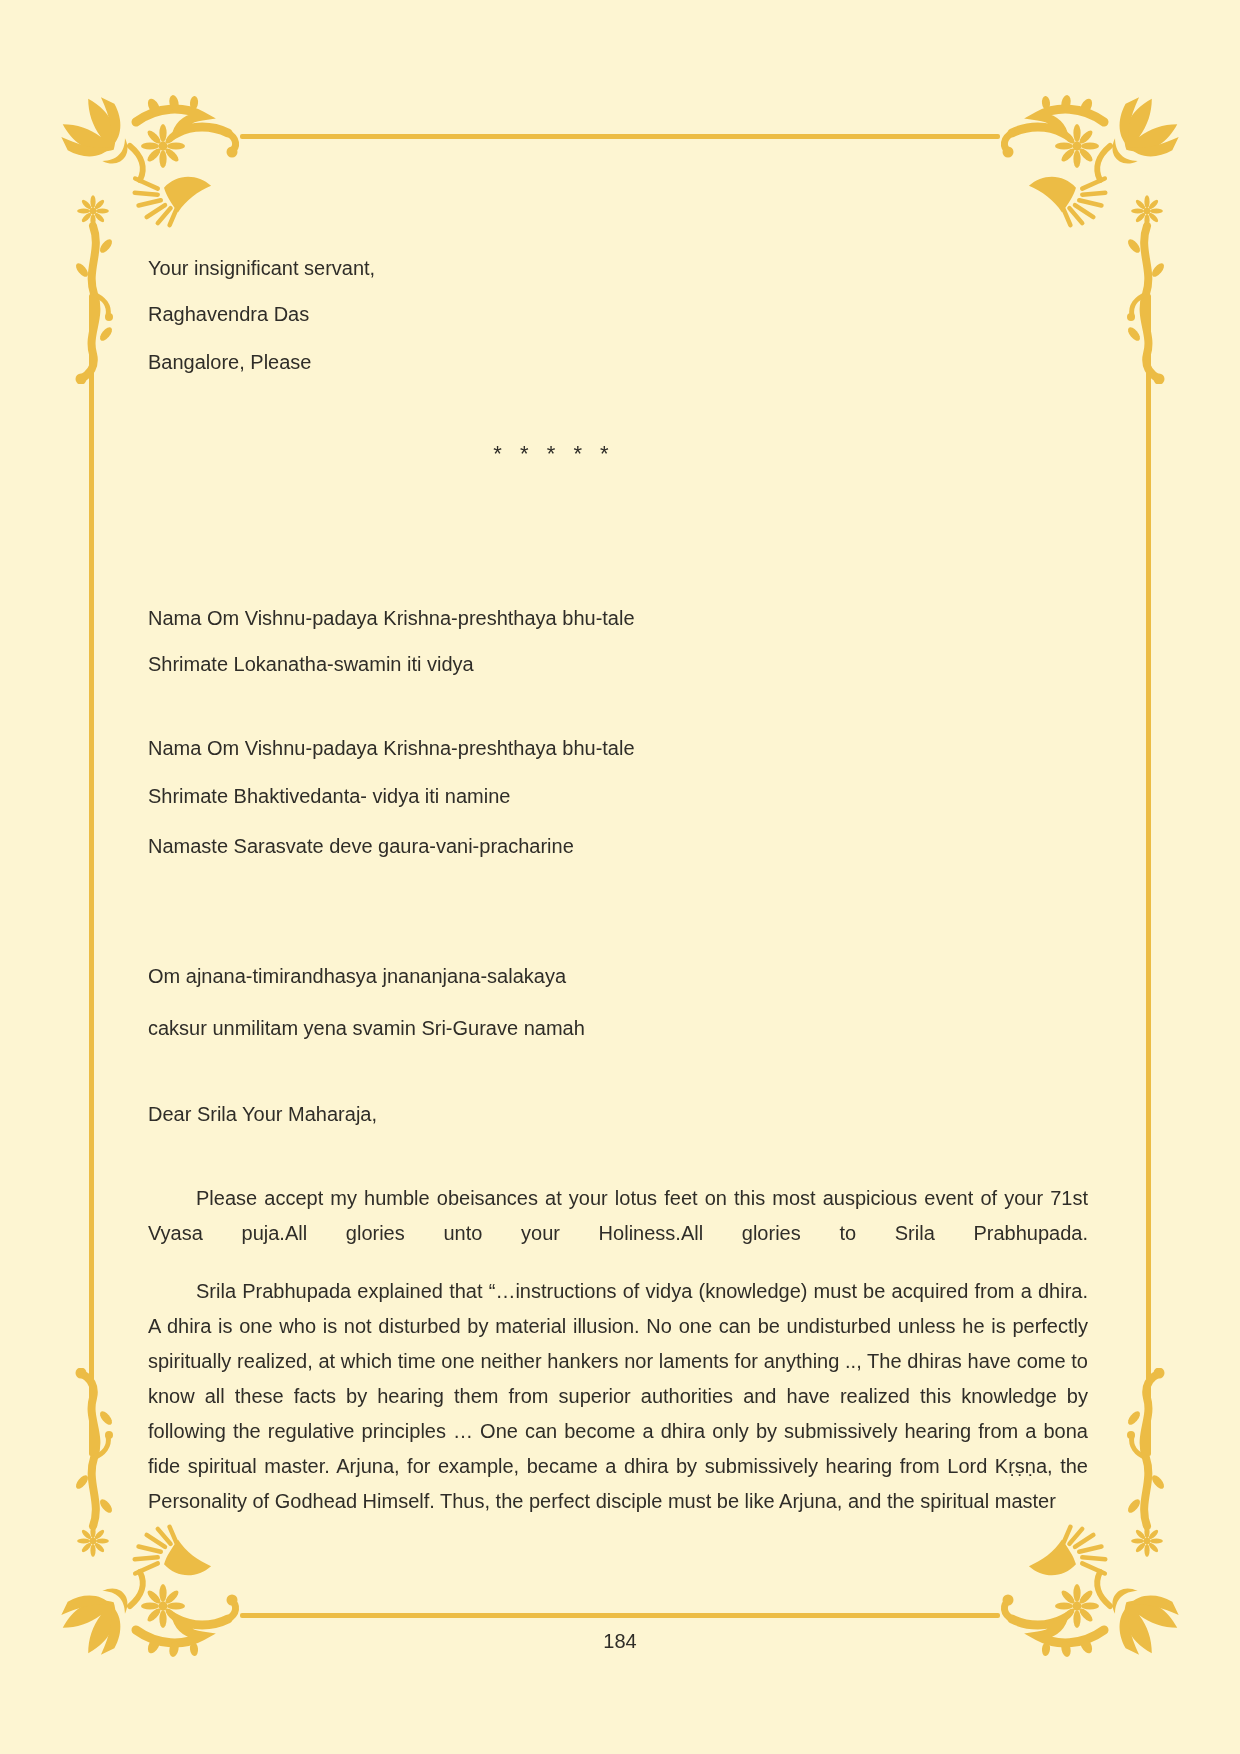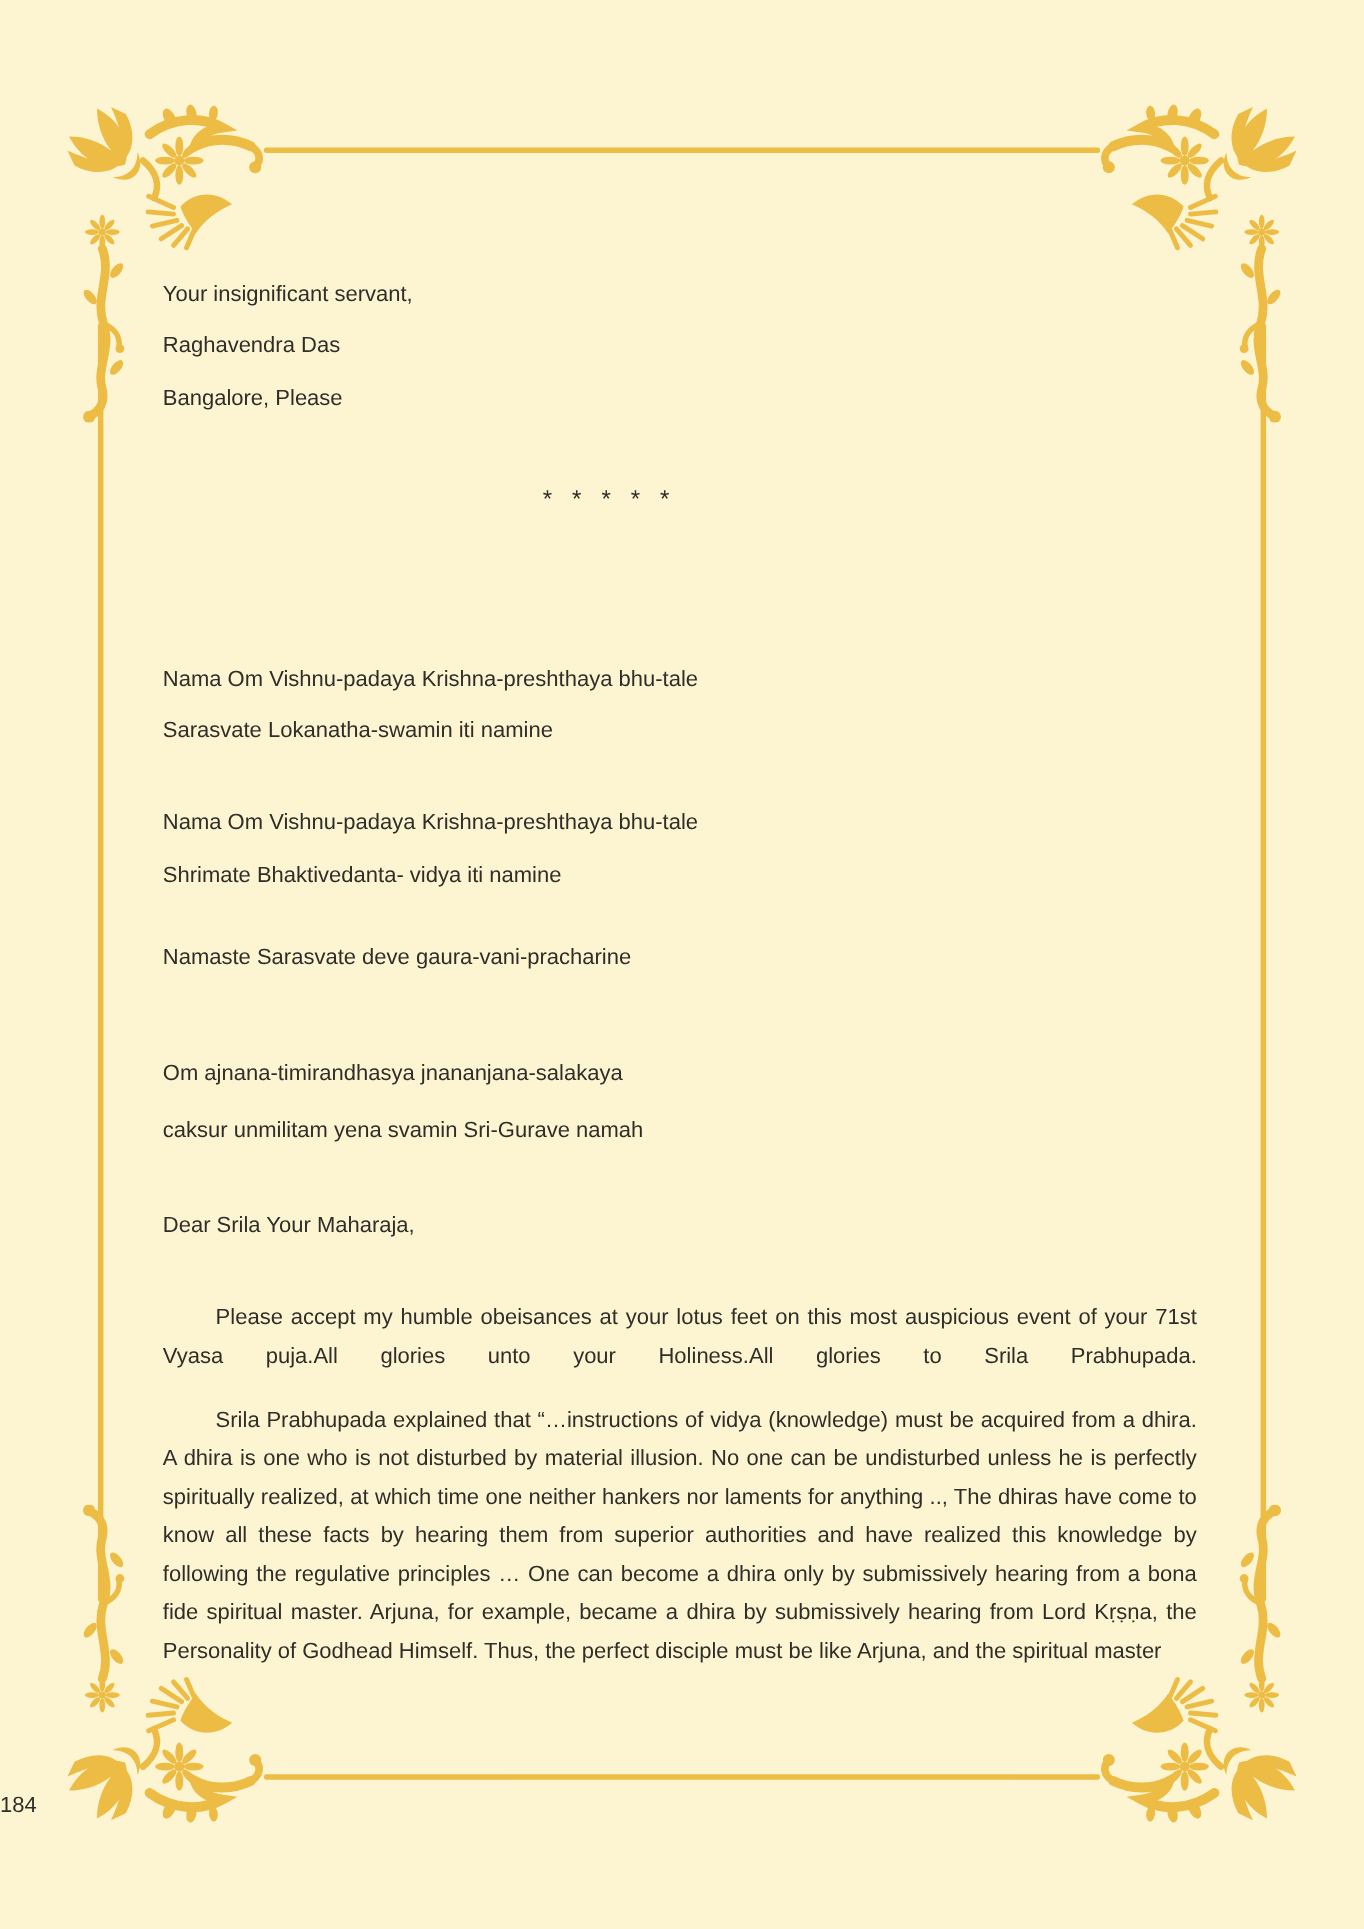--- a/index.html
+++ b/index.html
@@ -41,21 +41,21 @@
   }
   .para {
     position:absolute; left:0; width:100%; margin:0;
     font-size:20px; line-height:35px;
     text-align:justify; text-indent:48px;
   }
   .para.justify-last { text-align-last:justify; }
 
   .page-number {
     position:absolute; left:0; top:1630px; width:100%;
-    font-size:20px;
+    text-align:center; font-size:20px;
   }
   .defs { position:absolute; width:0; height:0; overflow:hidden; }
 </style>
 </head>
 <body>
 
 <svg class="defs" xmlns="http://www.w3.org/2000/svg" aria-hidden="true">
   <symbol id="corner-flourish" viewBox="0 0 190 290">
 
     <g transform="translate(48,50) rotate(-45)" fill="#ECBC45">
@@ -157,25 +157,25 @@
 
   <div class="content">
 
     <div class="line" style="top:257px">Your insignificant servant,</div>
     <div class="line" style="top:303px">Raghavendra Das</div>
     <div class="line" style="top:351px">Bangalore, Please</div>
 
     <div class="stars" style="top:441px">* * * * *</div>
 
     <div class="line" style="top:607px">Nama Om Vishnu-padaya Krishna-preshthaya bhu-tale</div>
-    <div class="line" style="top:653px">Sarasvate Lokanatha-swamin iti namine</div>
+    <div class="line" style="top:653px">Shrimate Lokanatha-swamin iti vidya</div>
 
     <div class="line" style="top:737px">Nama Om Vishnu-padaya Krishna-preshthaya bhu-tale</div>
     <div class="line" style="top:785px">Shrimate Bhaktivedanta- vidya iti namine</div>
-    <div class="line" style="top:859px">Namaste Sarasvate deve gaura-vani-pracharine</div>
+    <div class="line" style="top:835px">Namaste Sarasvate deve gaura-vani-pracharine</div>
 
     <div class="line" style="top:965px">Om ajnana-timirandhasya jnananjana-salakaya</div>
     <div class="line" style="top:1017px">caksur unmilitam yena svamin Sri-Gurave namah</div>
 
     <div class="line" style="top:1103px">Dear Srila Your Maharaja,</div>
 
     <p class="para justify-last" style="top:1181px">Please accept my humble obeisances at your lotus feet on this most auspicious event of your 71st Vyasa puja.All glories unto your Holiness.All glories to Srila Prabhupada.</p>
 
     <p class="para" style="top:1274px">Srila Prabhupada explained that “…instructions of vidya (knowledge) must be acquired from a dhira. A dhira is one who is not disturbed by material illusion. No one can be undisturbed unless he is perfectly spiritually realized, at which time one neither hankers nor laments for anything .., The dhiras have come to know all these facts by hearing them from superior authorities and have realized this knowledge by following the regulative principles … One can become a dhira only by submissively hearing from a bona fide spiritual master. Arjuna, for example, became a dhira by submissively hearing from Lord Kṛṣṇa, the Personality of Godhead Himself. Thus, the perfect disciple must be like Arjuna, and the spiritual master</p>
 

